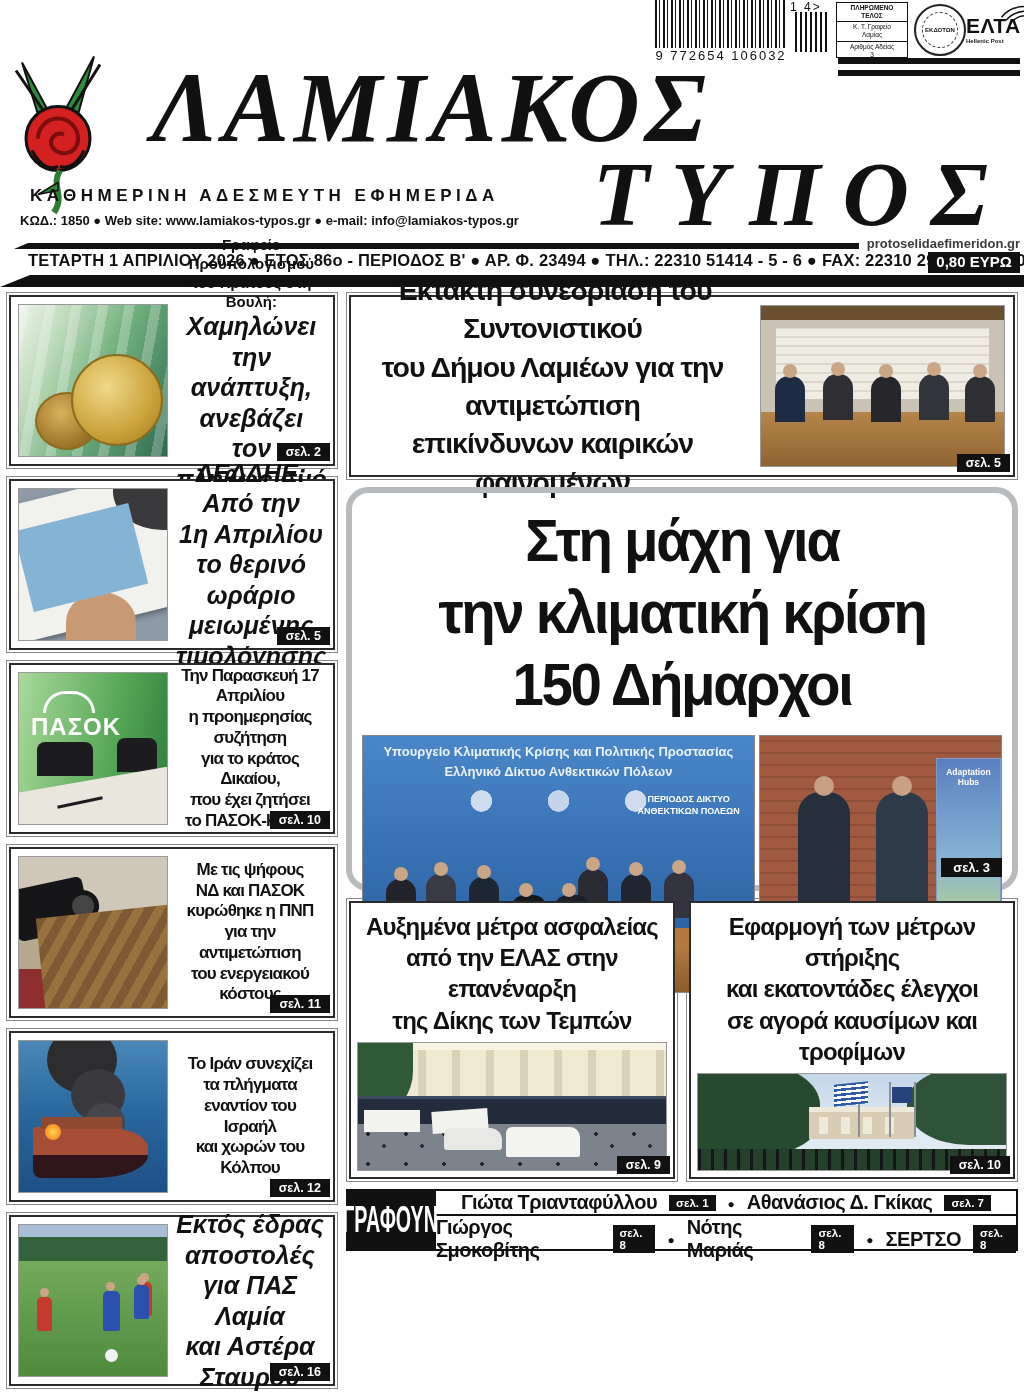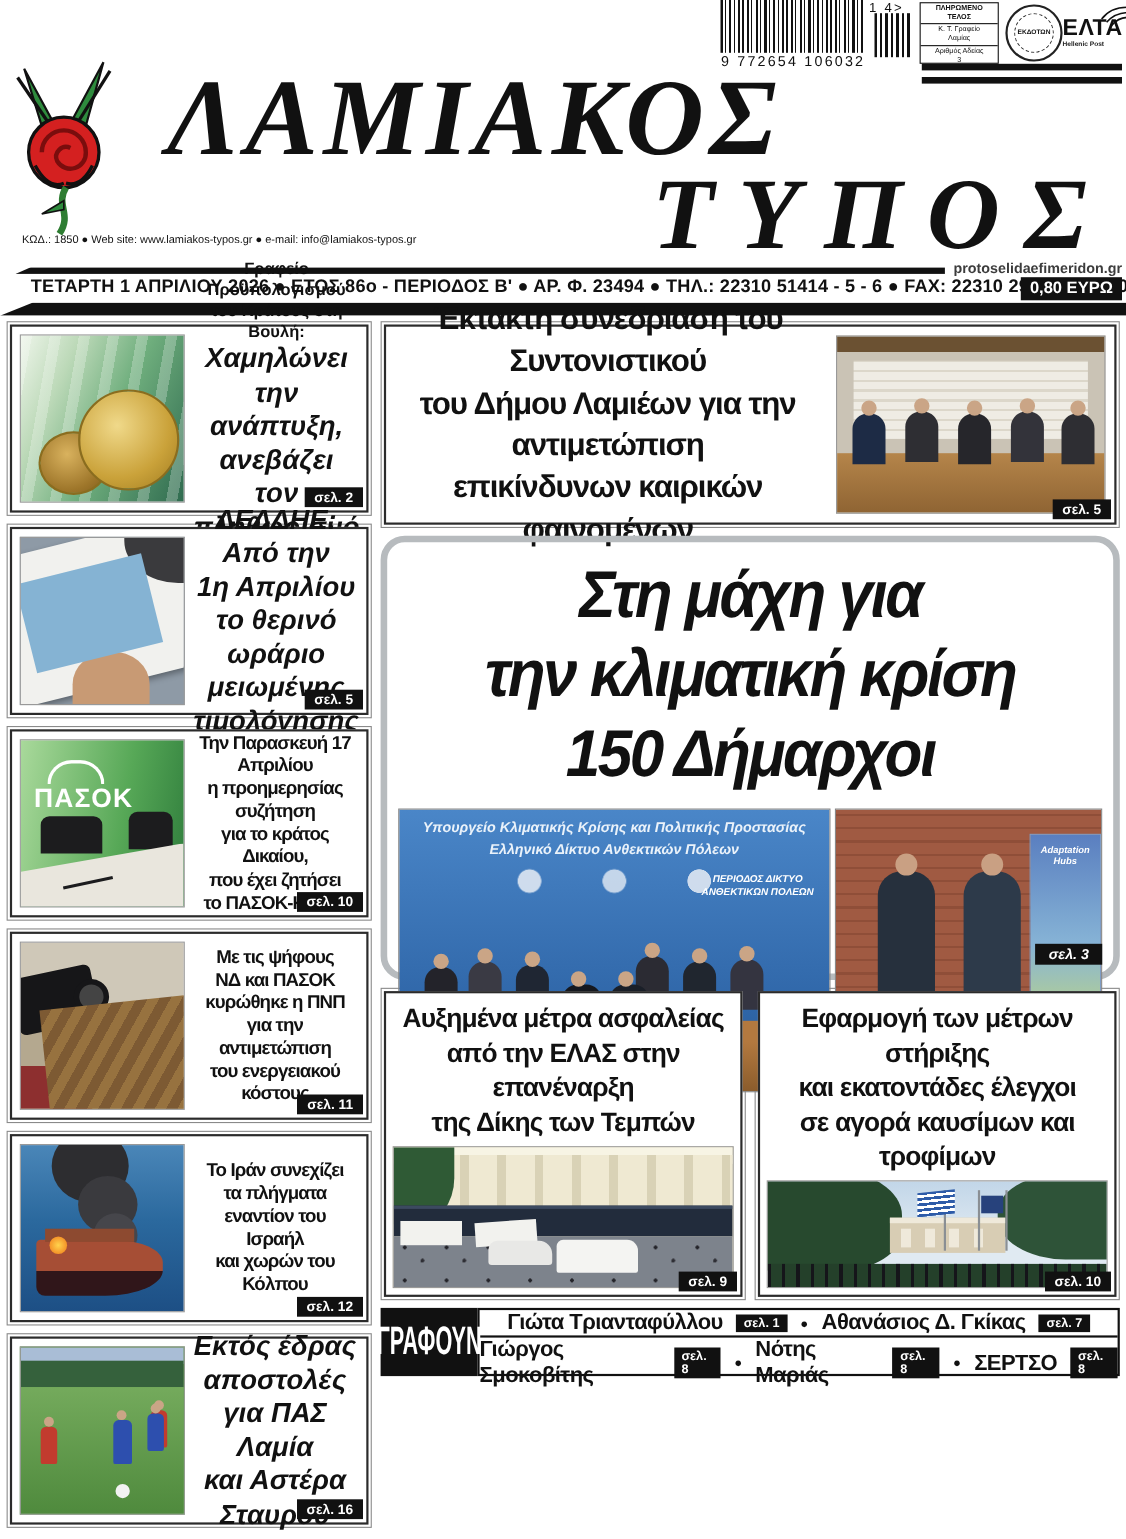--- a/index.html
+++ b/index.html
@@ -10,21 +10,21 @@
   .header { position:relative; width:1024px; height:245px; }
   .rose { position:absolute; left:8px; top:52px; width:100px; height:165px; }
   .mast-title1 { position:absolute; left:112px; top:58px; width:900px;
     font-family:"Liberation Serif", serif; font-style:italic; font-weight:bold;
     font-size:99px; letter-spacing:5px; line-height:1; white-space:nowrap;margin-left:40px; }
   .mast-title2 { position:absolute; right:14px; top:148px;
     font-family:"Liberation Serif", serif; font-style:italic; font-weight:bold;
     font-size:92px; letter-spacing:22px; line-height:1; white-space:nowrap; }
   .mast-sub { position:absolute; left:30px; top:186px; font-weight:bold;
     font-size:17px; letter-spacing:4.5px; }
-  .mast-info { position:absolute; left:20px; top:213px; font-weight:normal; font-size:10px; }
+  .mast-info { position:absolute; left:20px; top:213px; font-weight:bold; font-size:13px; }
 
   .barcode { position:absolute; left:655px; top:0; width:132px; height:48px;
     background:repeating-linear-gradient(90deg,#111 0 2px,#fff 2px 4px,#111 4px 5px,#fff 5px 8px); }
   .barcode-num { position:absolute; left:650px; top:48px; width:142px; text-align:center;
     font-size:13px; letter-spacing:2px; }
   .barcode-addon { position:absolute; left:795px; top:12px; width:34px; height:40px;
     background:repeating-linear-gradient(90deg,#111 0 2px,#fff 2px 5px); }
   .barcode-addon-num { position:absolute; left:790px; top:0; font-size:12px; letter-spacing:2px; }
 
   .postal-box { position:absolute; left:836px; top:2px; width:72px; height:56px;
@@ -85,21 +85,21 @@
   
   .top-story { height:188px; }
   .top-story .dbl-in { display:flex; gap:14px; padding:8px; }
   .top-story .tt { flex:1; display:flex; align-items:center; justify-content:center;
     text-align:center; font-weight:bold; font-size:28.5px; line-height:1.35;
     letter-spacing:-1px; white-space:pre-line; }
   .top-story .photo { flex:0 0 245px; }
 
   
   .main-story { height:404px; border:6px solid #b7bbbe; border-radius:22px; position:relative;
-    padding:6px 10px;font-style:italic; }
+    padding:6px 10px; }
   .main-headline { text-align:center; font-weight:bold; font-size:60px; line-height:1.2;
     letter-spacing:-2.5px; white-space:pre-line; transform:scaleX(.94); margin-top:6px; }
   .main-photos { display:flex; gap:4px; margin-top:14px; height:258px; }
   .mp-left { flex:1.62; position:relative; overflow:hidden; border:1px solid #888; }
   .mp-right { flex:1; position:relative; overflow:hidden; border:1px solid #888; }
   .main-page { position:absolute; right:10px; bottom:8px; background:#111; color:#fff;
     font-weight:bold; font-size:13px; padding:2px 12px; }
 
   
   .bottom-row { display:flex; gap:8px; height:284px; }
@@ -278,20 +278,21 @@
     <path d="M92 10 L62 58" stroke="#111" stroke-width="3" fill="none"></path>
     <circle cx="50" cy="84" r="32" fill="#d42020" stroke="#111" stroke-width="3"></circle>
     <path d="M50 84 m-20 0 a20 20 0 0 1 40 0 a14 14 0 0 1 -26 8 a9 9 0 0 1 12 -12" stroke="#7a0d0d" stroke-width="4" fill="none"></path>
     <path d="M24 96 Q36 118 50 112" stroke="#111" stroke-width="3" fill="none"></path>
     <path d="M76 96 Q66 116 52 112" stroke="#111" stroke-width="3" fill="none"></path>
     <path d="M52 116 C42 132 58 140 46 158" stroke="#2e7d32" stroke-width="6" fill="none"></path>
     <path d="M50 128 L30 140 L50 136 Z" fill="#2e8b3d" stroke="#111" stroke-width="1.5"></path>
   </svg>
   <div class="mast-title1">ΛΑΜΙΑΚΟΣ</div>
   <div class="mast-title2">ΤΥΠΟΣ</div>
+  <div class="mast-sub">ΚΑΘΗΜΕΡΙΝΗ ΑΔΕΣΜΕΥΤΗ ΕΦΗΜΕΡΙΔΑ</div>
   <div class="mast-info">ΚΩΔ.: 1850  ●  Web site: www.lamiakos-typos.gr  ●  e-mail: info@lamiakos-typos.gr</div>
 
   <div class="barcode"></div>
   <div class="barcode-num">9 772654 106032</div>
   <div class="barcode-addon-num">1 4&gt;</div>
   <div class="barcode-addon"></div>
 
   <div class="postal-box">
     <div class="b">ΠΛΗΡΩΜΕΝΟ
 ΤΕΛΟΣ</div>

